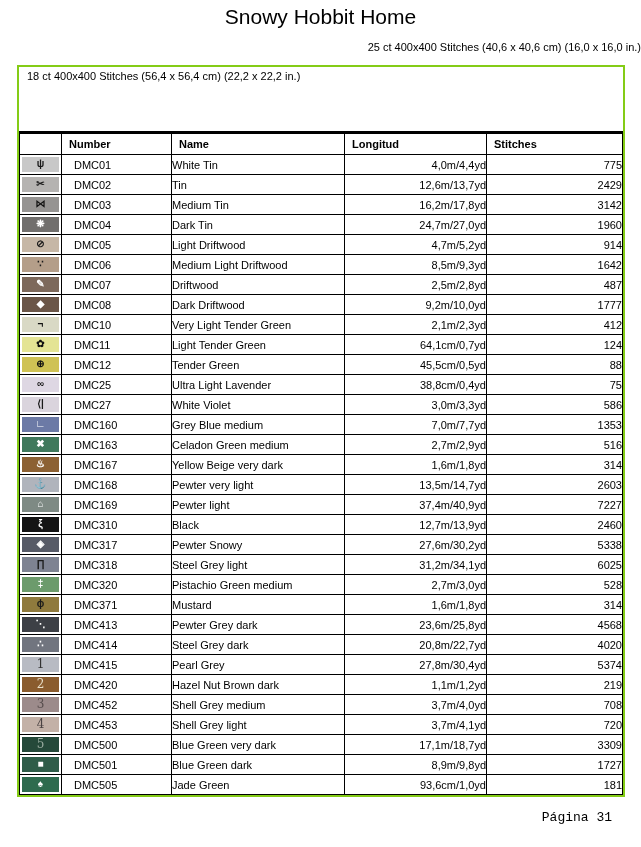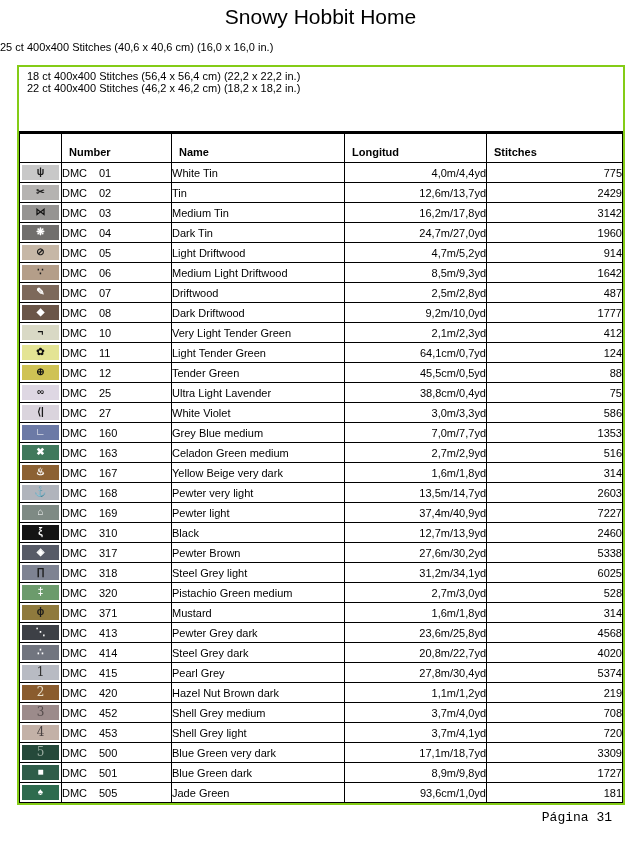--- a/index.html
+++ b/index.html
@@ -8,71 +8,70 @@
     background:#ffffff; color:#000;
     font-family:"Liberation Sans", sans-serif;
     position:relative; overflow:hidden;
   }
   .title {
     position:absolute; top:5px; left:0; width:100%;
     text-align:center; font-size:21px; font-weight:400;
   }
   .subtitle {
     position:absolute; top:41px; left:0; width:100%;
-    text-align:left; font-size:11px;
+    text-align:right; font-size:11px;
   }
   .sheet {
     position:absolute; left:17px; top:65px; width:604px;
     border:2px solid #84cc16;
   }
   .info {
     box-sizing:border-box; height:66px;
     padding:4px 0 0 8px; font-size:11px; line-height:11.5px;
     border-bottom:2px solid #000;
   }
   table.legend {
     width:100%; border-collapse:collapse; table-layout:fixed;
     font-size:11px;
   }
   table.legend th, table.legend td { border:1px solid #000; }
   table.legend th {
     height:20px; text-align:left; font-weight:bold;
-    padding:8px 0 0 7px; font-size:11px;
+    padding:0 0 0 7px; font-size:11px;
   }
   th.c-sym { padding:0; }
   table.legend td { height:19px; padding:0; overflow:hidden; white-space:nowrap; }
   col.c-sym  { width:42px; }
   col.c-num  { width:110px; }
   col.c-name { width:173px; }
   col.c-len  { width:142px; }
   td.c-num  { padding-left:7px; }
   td.c-name { padding-left:7px; }
   td.c-len, td.c-st { text-align:right; padding-right:4px; }
-  .brand { display:inline-block; width:37px; }
+  .brand { display:inline-block; width:37px;text-align:right; }
   .swatch {
     margin:1px 2px 2px 2px; height:15px;
     display:flex; align-items:center; justify-content:center;
   }
   .symbol { font-size:10px; line-height:1; font-weight:bold; }
   tr.serif .symbol {
     font-family:"DejaVu Serif", serif; font-size:12px; font-weight:400;
   }
   .footer-left  { position:absolute; left:27px;  top:856px; font-size:13px; }
   .footer-right { position:absolute; right:29px; top:810px; font-size:13px;font-family:Liberation Mono, monospace; }
 </style>
 </head>
 <body>
 
 <div class="title">Snowy Hobbit Home</div>
 <div class="subtitle">25 ct 400x400 Stitches (40,6 x 40,6 cm) (16,0 x 16,0 in.)</div>
 
 <div class="sheet">
   <div class="info">
     <div>18 ct 400x400 Stitches (56,4 x 56,4 cm) (22,2 x 22,2 in.)</div>
-    <div>22 ct 400x400 Stitches (46,2 x 46,2 cm) (18,2 x 18,2 in.)</div>
   </div>
   <table class="legend">
     <colgroup>
       <col class="c-sym">
         <col class="c-num">
         <col class="c-name">
         <col class="c-len">
         <col class="c-st">
     </colgroup>
     <thead>
@@ -294,21 +293,21 @@
           <td class="c-len">12,7m/13,9yd</td>
           <td class="c-st">2460</td>
         </tr>
         <tr>
           <td class="c-sym">
             <div class="swatch" style="background: rgb(87, 91, 103);">
               <span class="symbol" style="color: rgb(255, 255, 255);">◈</span>
             </div>
           </td>
           <td class="c-num"><span class="brand">DMC</span><span>317</span></td>
-          <td class="c-name">Pewter Brown</td>
+          <td class="c-name">Pewter Snowy</td>
           <td class="c-len">27,6m/30,2yd</td>
           <td class="c-st">5338</td>
         </tr>
         <tr>
           <td class="c-sym">
             <div class="swatch" style="background: rgb(126, 131, 146);">
               <span class="symbol" style="color: rgb(26, 26, 26);">∏</span>
             </div>
           </td>
           <td class="c-num"><span class="brand">DMC</span><span>318</span></td>

